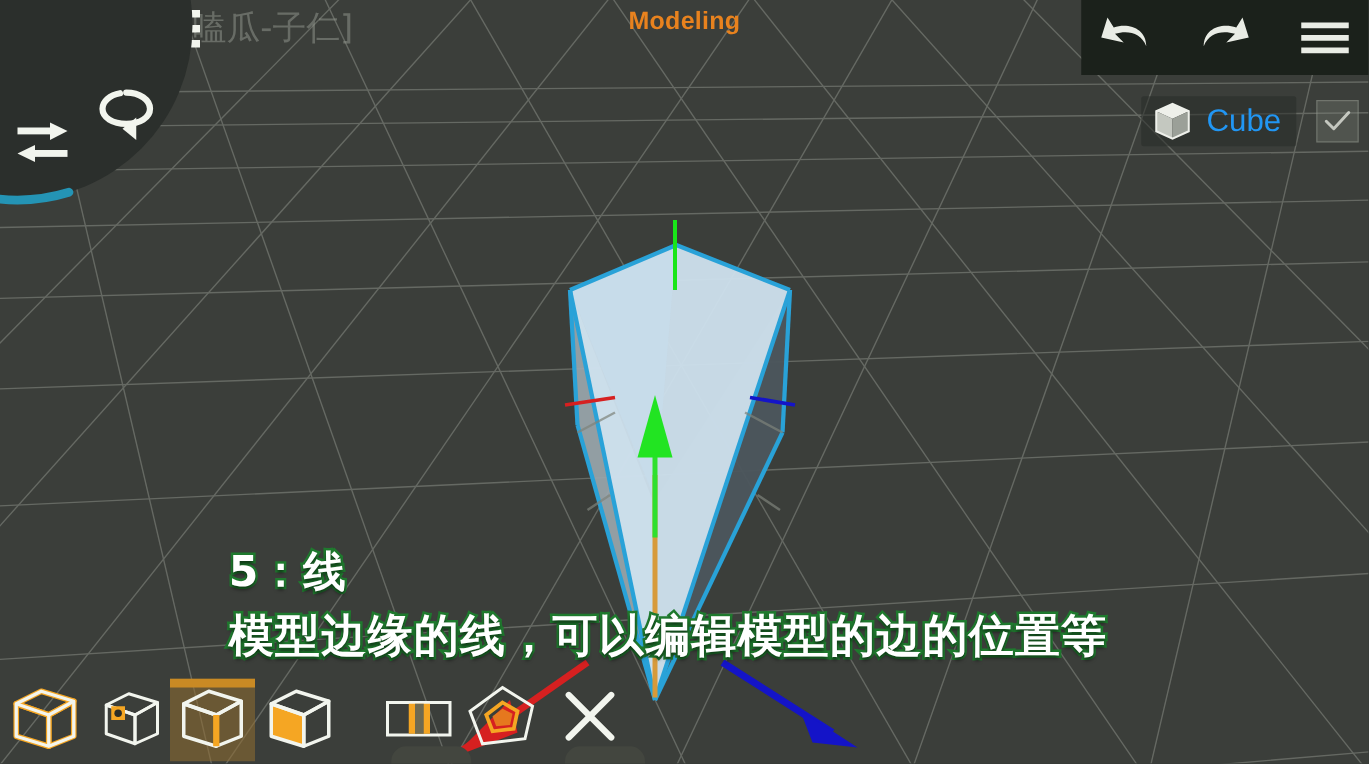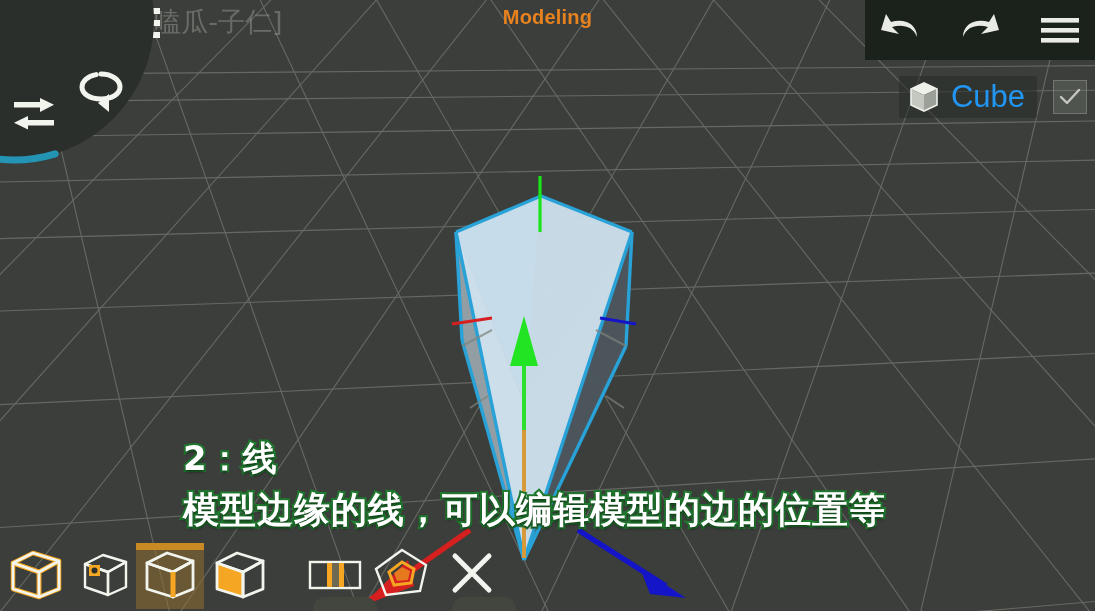--- a/index.html
+++ b/index.html
@@ -44,21 +44,21 @@
      border-radius:50%; background:#2b2f2c; }
   #dial-arc { position:absolute; left:-132px; top:-126px; width:292px; height:292px; }
   #dial-rotate { position:absolute; left:78px; top:68px; width:46px; height:48px; }
   #dial-move   { position:absolute; left:10px; top:96px; width:48px; height:40px; }
 
   
   #object-row { position:absolute; top:76px; right:8px; height:42px;
      display:flex; align-items:center; gap:10px; }
   #object-entry { display:flex; align-items:center; gap:10px;
      background:rgba(40,44,40,.55); padding:3px 12px 3px 8px; border-radius:2px; }
-  #object-name { color:#2196f3; font-size:31px; font-weight:400; }
+  #object-name { color:#2196f3; font-size:25px; font-weight:400; }
   #object-visible-box { width:34px; height:34px; background:rgba(120,126,118,.35);
      border:1px solid rgba(175,180,170,.35); display:flex; align-items:center;
      justify-content:center; margin-left:6px; }
 
   
   #subs { position:absolute; left:183px; top:438px; width:900px;
      pointer-events:none; }
   .sub-line { color:#ffffff; font-weight:700;
      font-family:"DejaVu Sans", sans-serif;
      -webkit-text-stroke:4px #1f7a2e; paint-order:stroke fill;
@@ -265,21 +265,21 @@
       <span id="object-name">Cube</span>
     </div>
     <div id="object-visible-box">
       <svg width="22" height="20" viewBox="0 0 22 20">
         <polyline points="2,10 8,16 20,3" fill="none" stroke="#d8dcd4" stroke-width="2.4" stroke-linecap="round" stroke-linejoin="round" opacity="0.85"></polyline>
       </svg>
     </div>
   </div>
 
   <div id="subs">
-    <div id="sub-line-1" class="sub-line">2：线</div>
+    <div id="sub-line-1" class="sub-line">5：线</div>
     <div id="sub-line-2" class="sub-line">模型边缘的线，可以编辑模型的边的位置等</div>
   </div>
 
   <div id="bottombar">
 
     <div id="bottom-pill-a"></div>
     <div id="bottom-pill-b"></div>
 
     <div id="mode-object" class="mode-btn">
       <svg width="58" height="54" viewBox="0 0 58 54">

